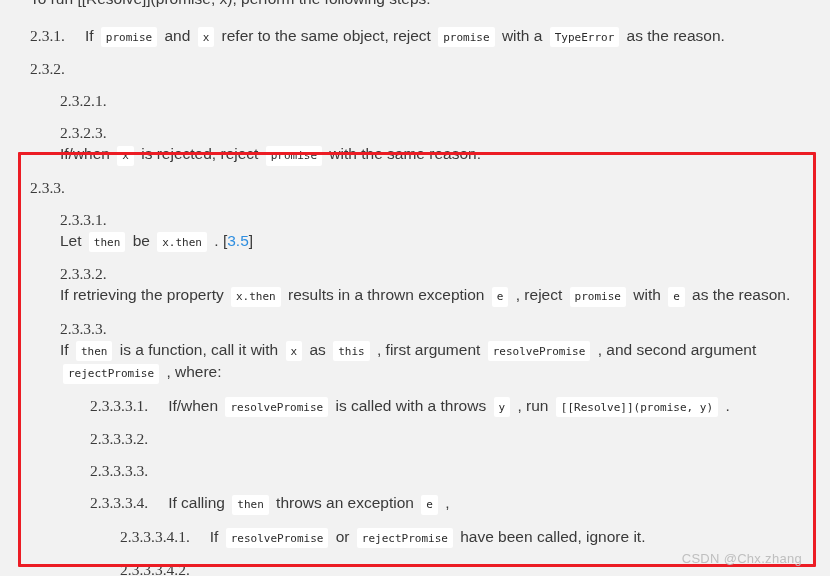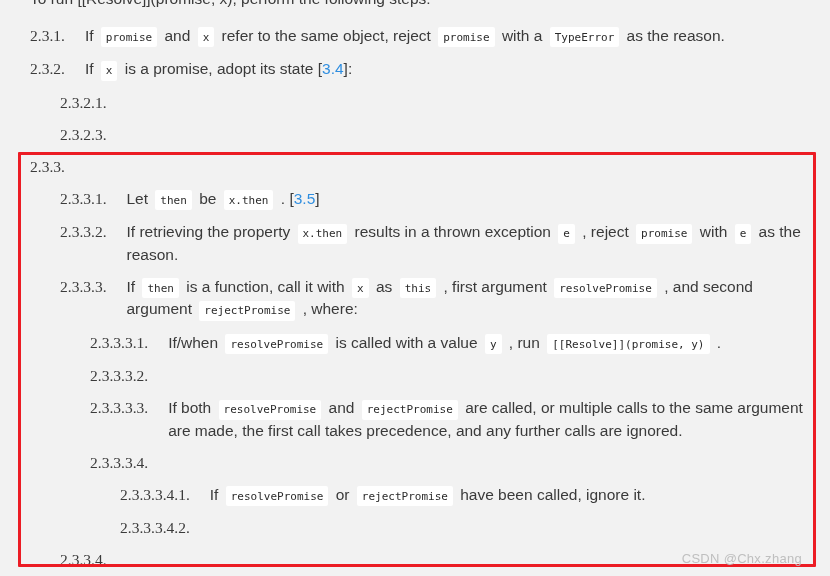--- a/index.html
+++ b/index.html
@@ -50,21 +50,21 @@
     flex: 0 0 auto;
     white-space: nowrap;
     padding-right: 20px;
     font-family: Liberation Serif, serif;
   }
   .item .body {
     flex: 1 1 auto;
     padding-right: 18px;
   }
   .lvl1 { padding-left: 30px; }
-  .lvl2 { padding-left: 60px; }
+  .lvl2 { padding-left: 60px; flex-direction: column; }
   .lvl3 { padding-left: 90px; }
   .lvl4 { padding-left: 120px; }
 
   
   code, .chip {
     font-family: "DejaVu Sans Mono", "Liberation Mono", monospace;
     background: #ffffff;
     color: #2b2b2b;
     font-size: 11px;
     padding: 1.5px 5px;
@@ -111,56 +111,56 @@
 
   <div class="cut-line">To run [[Resolve]](promise, x), perform the following steps:</div>
 
   <div class="spec-list">
       <div class="item lvl1">
         <span class="marker">2.3.1.</span>
         <span class="body"><span>If </span><code>promise</code><span> and </span><code>x</code><span> refer to the same object, reject </span><code>promise</code><span> with a </span><code>TypeError</code><span> as the reason.</span></span>
       </div>
       <div class="item lvl1">
         <span class="marker">2.3.2.</span>
-        <span class="body"><span>If </span><code>x</code><span> is a promise, adopt its state [</span><a class="ref" href="#">3.4</a><span>]:</span></span>
       </div>
       <div class="item lvl2">
         <span class="marker">2.3.2.1.</span>
       </div>
       <div class="item lvl2">
         <span class="marker">2.3.2.3.</span>
+        <span class="body"><span>If/when </span><code>x</code><span> is rejected, reject </span><code>promise</code><span> with the same reason.</span></span>
       </div>
       <div class="item lvl1">
         <span class="marker">2.3.3.</span>
       </div>
       <div class="item lvl2">
         <span class="marker">2.3.3.1.</span>
         <span class="body"><span>Let </span><code>then</code><span> be </span><code>x.then</code><span> . [</span><a class="ref" href="#">3.5</a><span>]</span></span>
       </div>
       <div class="item lvl2">
         <span class="marker">2.3.3.2.</span>
         <span class="body"><span>If retrieving the property </span><code>x.then</code><span> results in a thrown exception </span><code>e</code><span> , reject </span><code>promise</code><span> with </span><code>e</code><span> as the reason.</span></span>
       </div>
       <div class="item lvl2">
         <span class="marker">2.3.3.3.</span>
         <span class="body"><span>If </span><code>then</code><span> is a function, call it with </span><code>x</code><span> as </span><code>this</code><span> , first argument </span><code>resolvePromise</code><span> , and second argument </span><code>rejectPromise</code><span> , where:</span></span>
       </div>
       <div class="item lvl3">
         <span class="marker">2.3.3.3.1.</span>
-        <span class="body"><span>If/when </span><code>resolvePromise</code><span> is called with a value </span><code>y</code><span> , run </span><code>[[Resolve]](promise, y)</code><span> .</span></span>
+        <span class="body"><span>If/when </span><code>resolvePromise</code><span> is called with a throws </span><code>y</code><span> , run </span><code>[[Resolve]](promise, y)</code><span> .</span></span>
       </div>
       <div class="item lvl3">
         <span class="marker">2.3.3.3.2.</span>
       </div>
       <div class="item lvl3">
         <span class="marker">2.3.3.3.3.</span>
-        <span class="body"><span>If both </span><code>resolvePromise</code><span> and </span><code>rejectPromise</code><span> are called, or multiple calls to the same argument are made, the first call takes precedence, and any further calls are ignored.</span></span>
       </div>
       <div class="item lvl3">
         <span class="marker">2.3.3.3.4.</span>
+        <span class="body"><span>If calling </span><code>then</code><span> throws an exception </span><code>e</code><span> ,</span></span>
       </div>
       <div class="item lvl4">
         <span class="marker">2.3.3.3.4.1.</span>
         <span class="body"><span>If </span><code>resolvePromise</code><span> or </span><code>rejectPromise</code><span> have been called, ignore it.</span></span>
       </div>
       <div class="item lvl4">
         <span class="marker">2.3.3.3.4.2.</span>
       </div>
       <div class="item lvl2">
         <span class="marker">2.3.3.4.</span>

